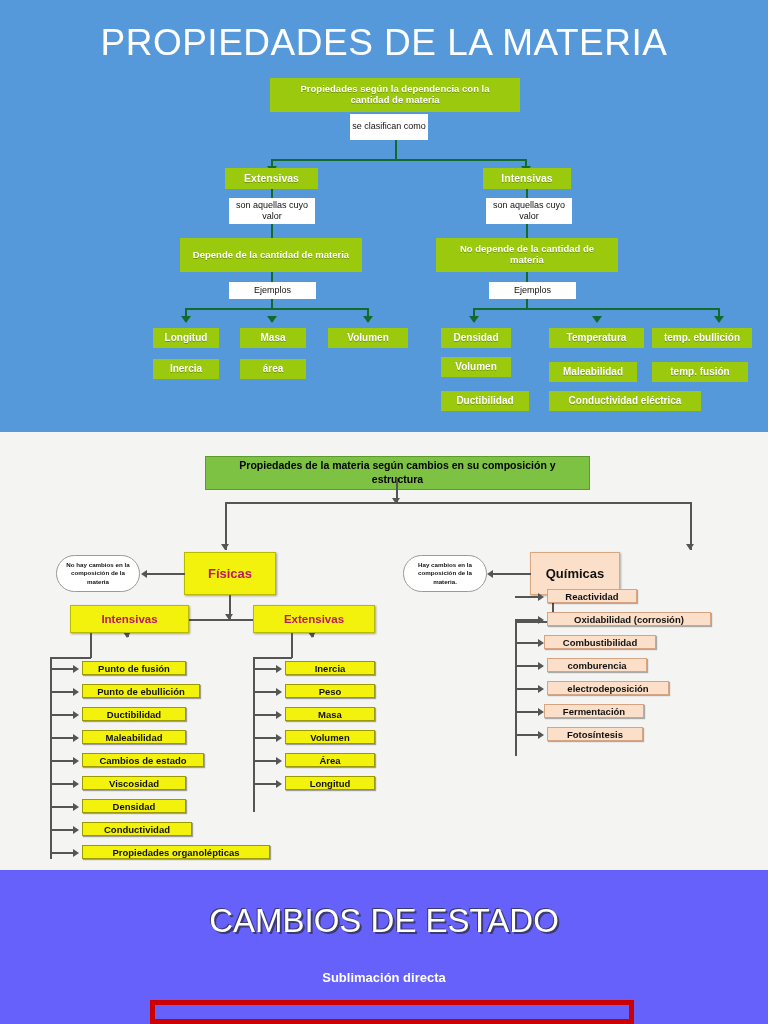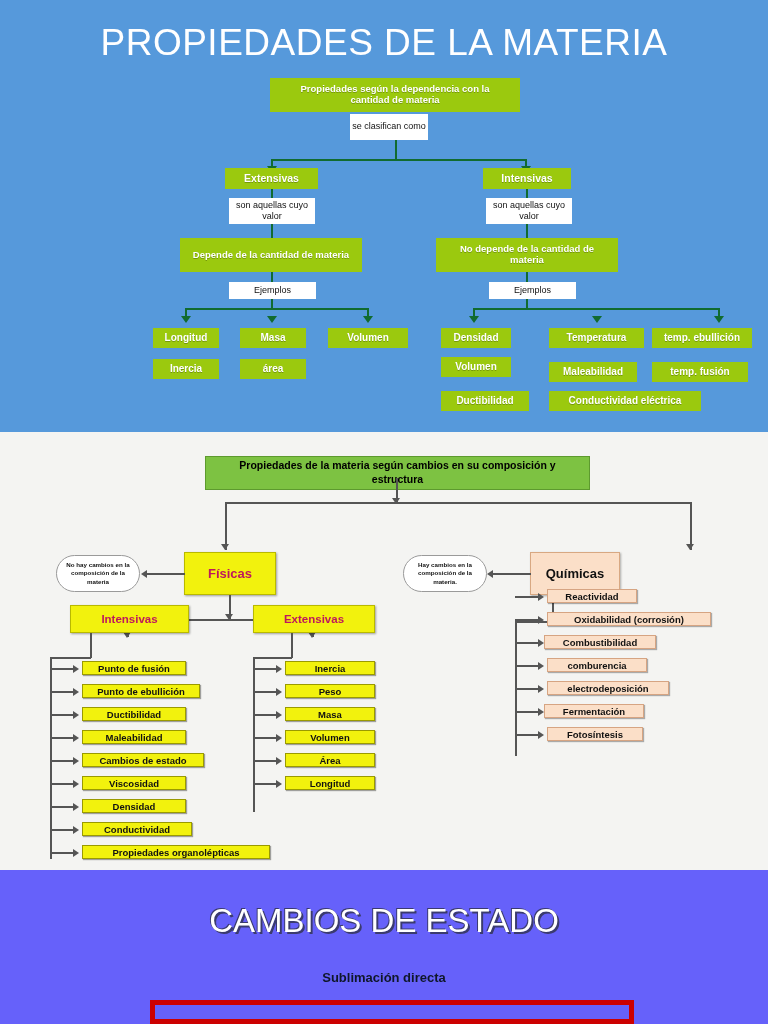--- a/index.html
+++ b/index.html
@@ -102,21 +102,21 @@
 
   
   #slide-states{top:870px;height:154px;background:#6661fa;}
   #title-states{
     position:absolute;left:0;top:32px;width:768px;text-align:center;
     color:#ffffff;font-size:33px;
     text-shadow:2px 2px 0 #3b3b6e,-1px -1px 0 #3b3b6e;
   }
   #subtitle-states{
     position:absolute;left:0;top:100px;width:768px;text-align:center;
-    color:#0f172a;font-size:13px;font-weight:bold;
+    color:#ffffff;font-size:13px;font-weight:bold;
   }
   #redbox{
     position:absolute;left:150px;top:1000px;width:484px;height:24px;
     border:5px solid #cc0000;box-sizing:border-box;background:#6661fa;
   }
 </style>
 </head>
 <body>
 
 <div class="slide" id="slide-matter">

